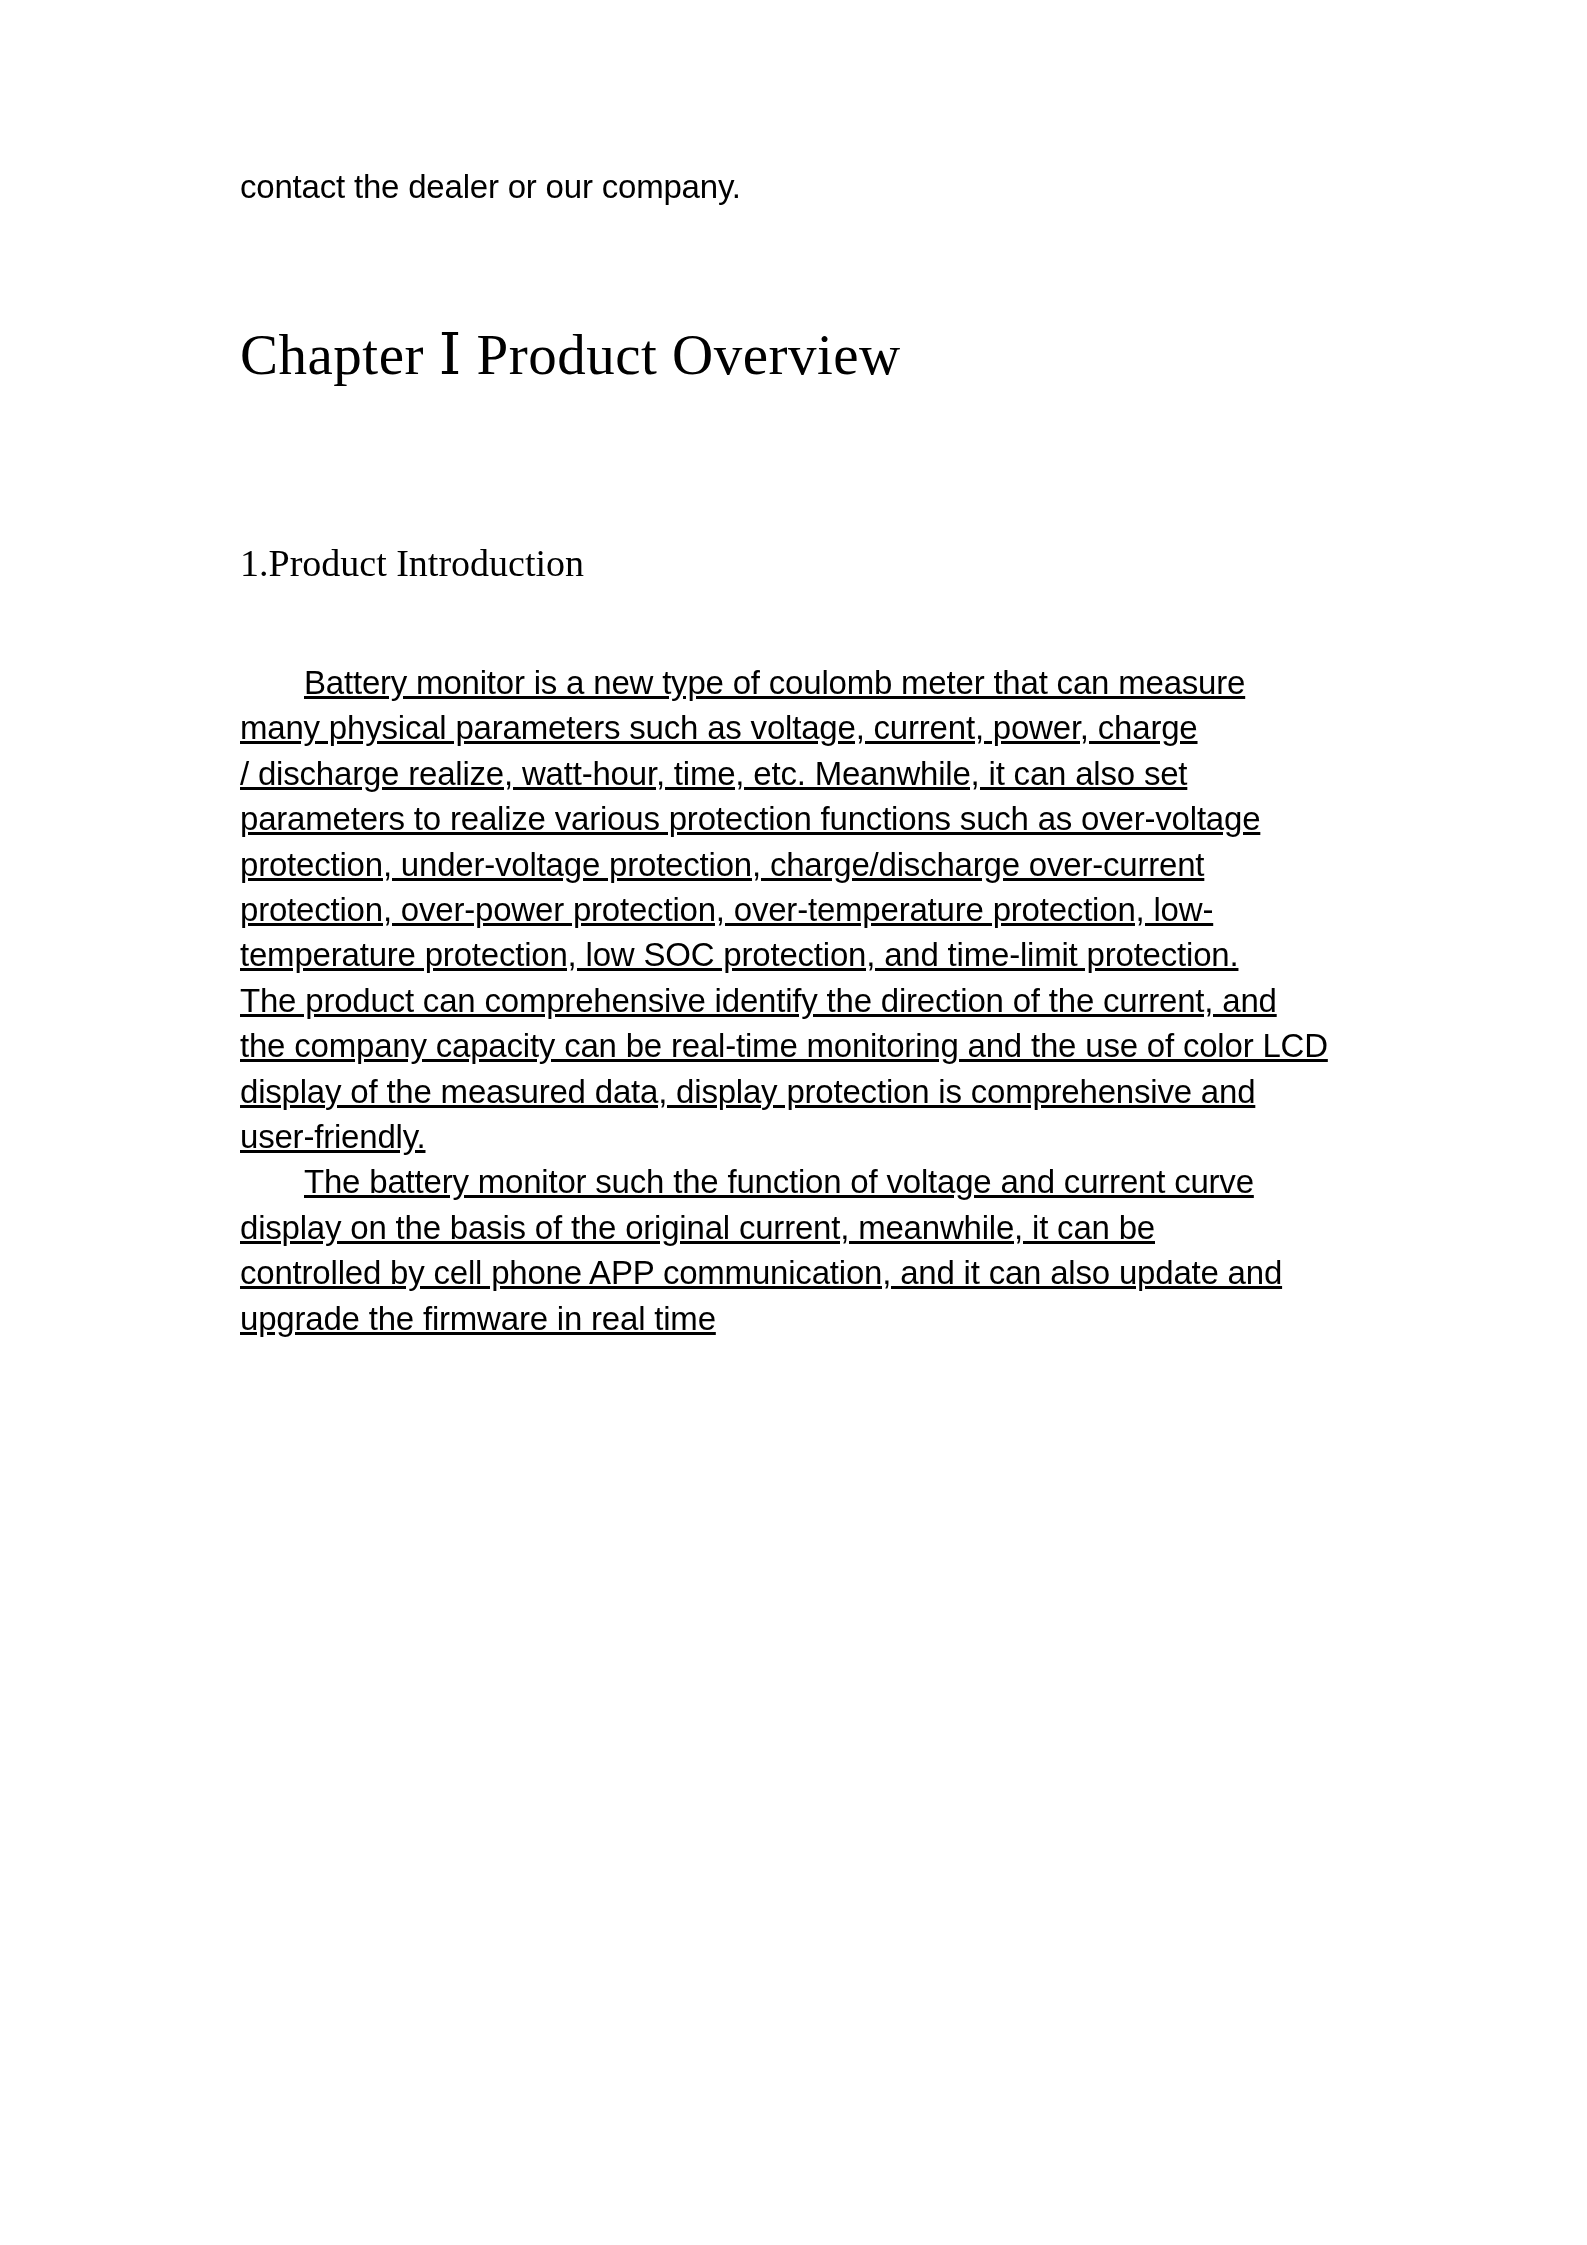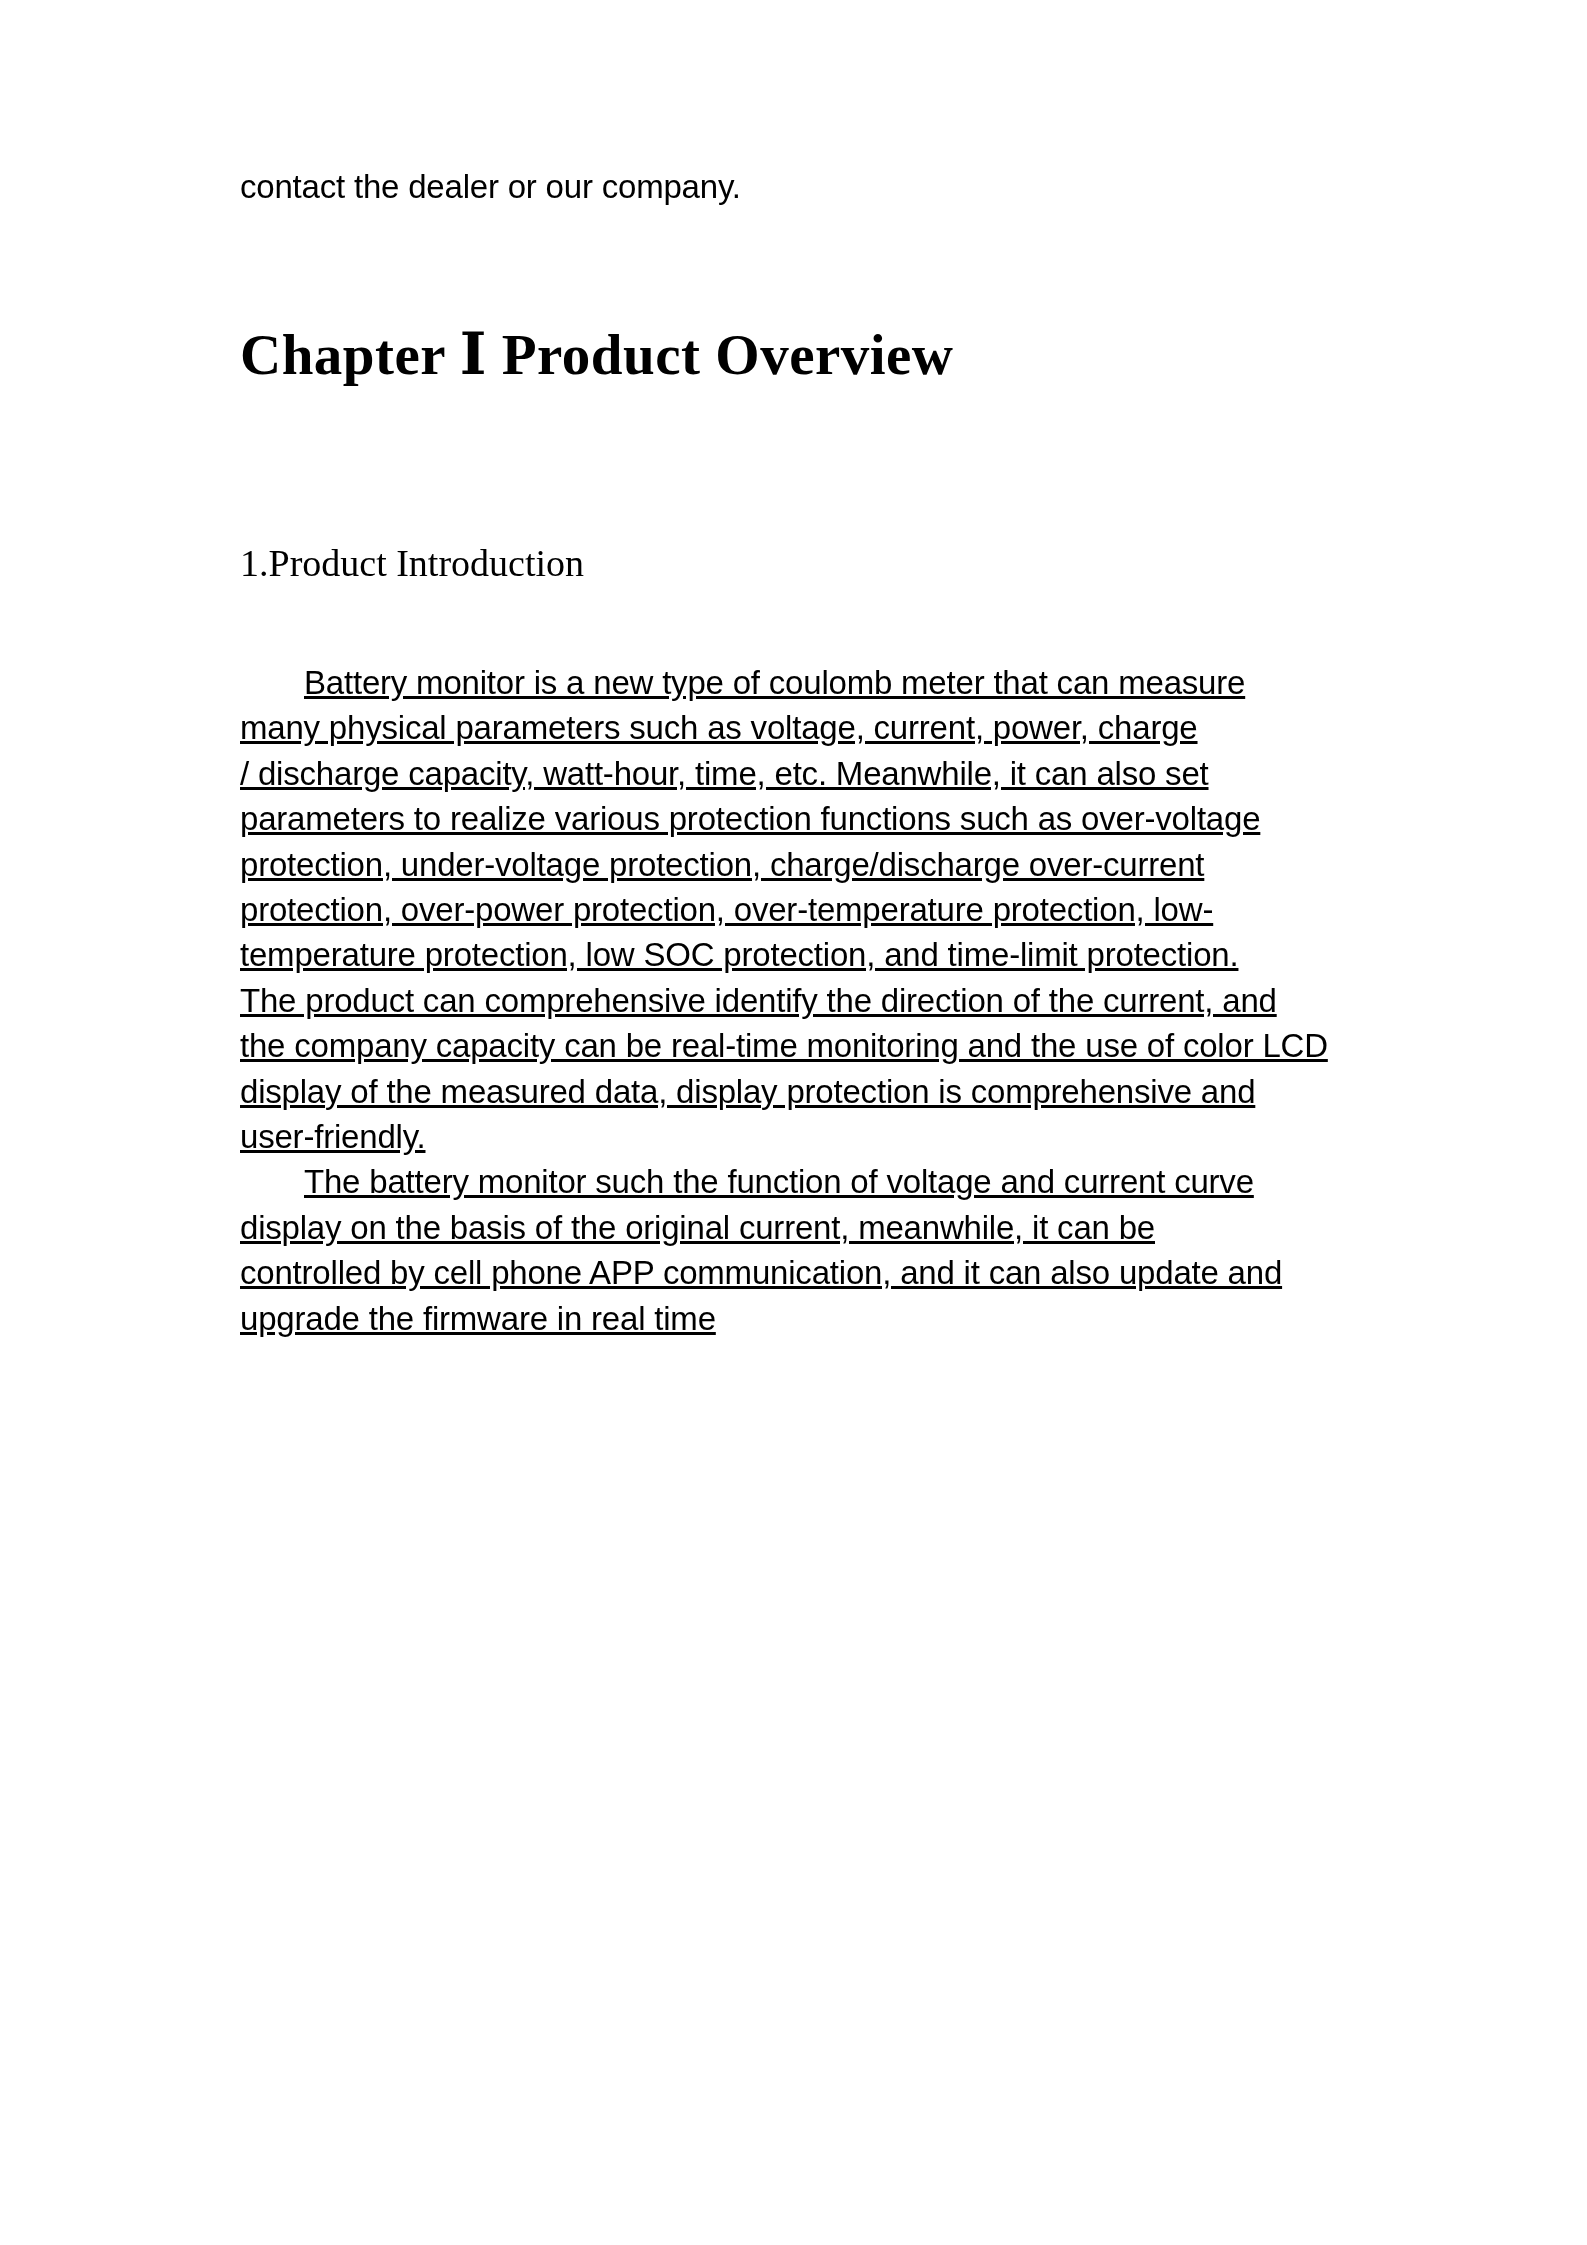--- a/index.html
+++ b/index.html
@@ -24,21 +24,21 @@
     line-height: 45px;
     letter-spacing: -0.2px;
     white-space: nowrap;
   }
   .chapter-heading {
     position: absolute;
     left: 240px;
     top: 320px;
     margin: 0;
     font-family: "Liberation Serif", "DejaVu Serif", serif;
-    font-weight: 700;
+    font-weight: 400;
     font-size: 57px;
     line-height: 70px;
     letter-spacing: 0.5px;
     white-space: nowrap;
   }
   .section-heading {
     position: absolute;
     left: 240px;
     top: 538px;
     margin: 0;
@@ -81,21 +81,21 @@
 
   <div class="intro-line">contact the dealer or our company.</div>
 
   <h1 class="chapter-heading">Chapter Ⅰ Product Overview</h1>
 
   <h2 class="section-heading">1.Product Introduction</h2>
 
   <div class="body-text" id="body-lines">
       <div class="body-line indent">Battery monitor is a new type of coulomb meter that can measure</div>
       <div class="body-line">many physical parameters such as voltage, current, power, charge</div>
-      <div class="body-line">/ discharge capacity, watt-hour, time, etc. Meanwhile, it can also set</div>
+      <div class="body-line">/ discharge realize, watt-hour, time, etc. Meanwhile, it can also set</div>
       <div class="body-line">parameters to realize various protection functions such as over-voltage</div>
       <div class="body-line">protection, under-voltage protection, charge/discharge over-current</div>
       <div class="body-line">protection, over-power protection, over-temperature protection, low-</div>
       <div class="body-line">temperature protection, low SOC protection, and time-limit protection.</div>
       <div class="body-line">The product can comprehensive identify the direction of the current, and</div>
       <div class="body-line">the company capacity can be real-time monitoring and the use of color LCD</div>
       <div class="body-line">display of the measured data, display protection is comprehensive and</div>
       <div class="body-line">user-friendly.</div>
       <div class="body-line indent">The battery monitor such the function of voltage and current curve</div>
       <div class="body-line">display on the basis of the original current, meanwhile, it can be</div>

